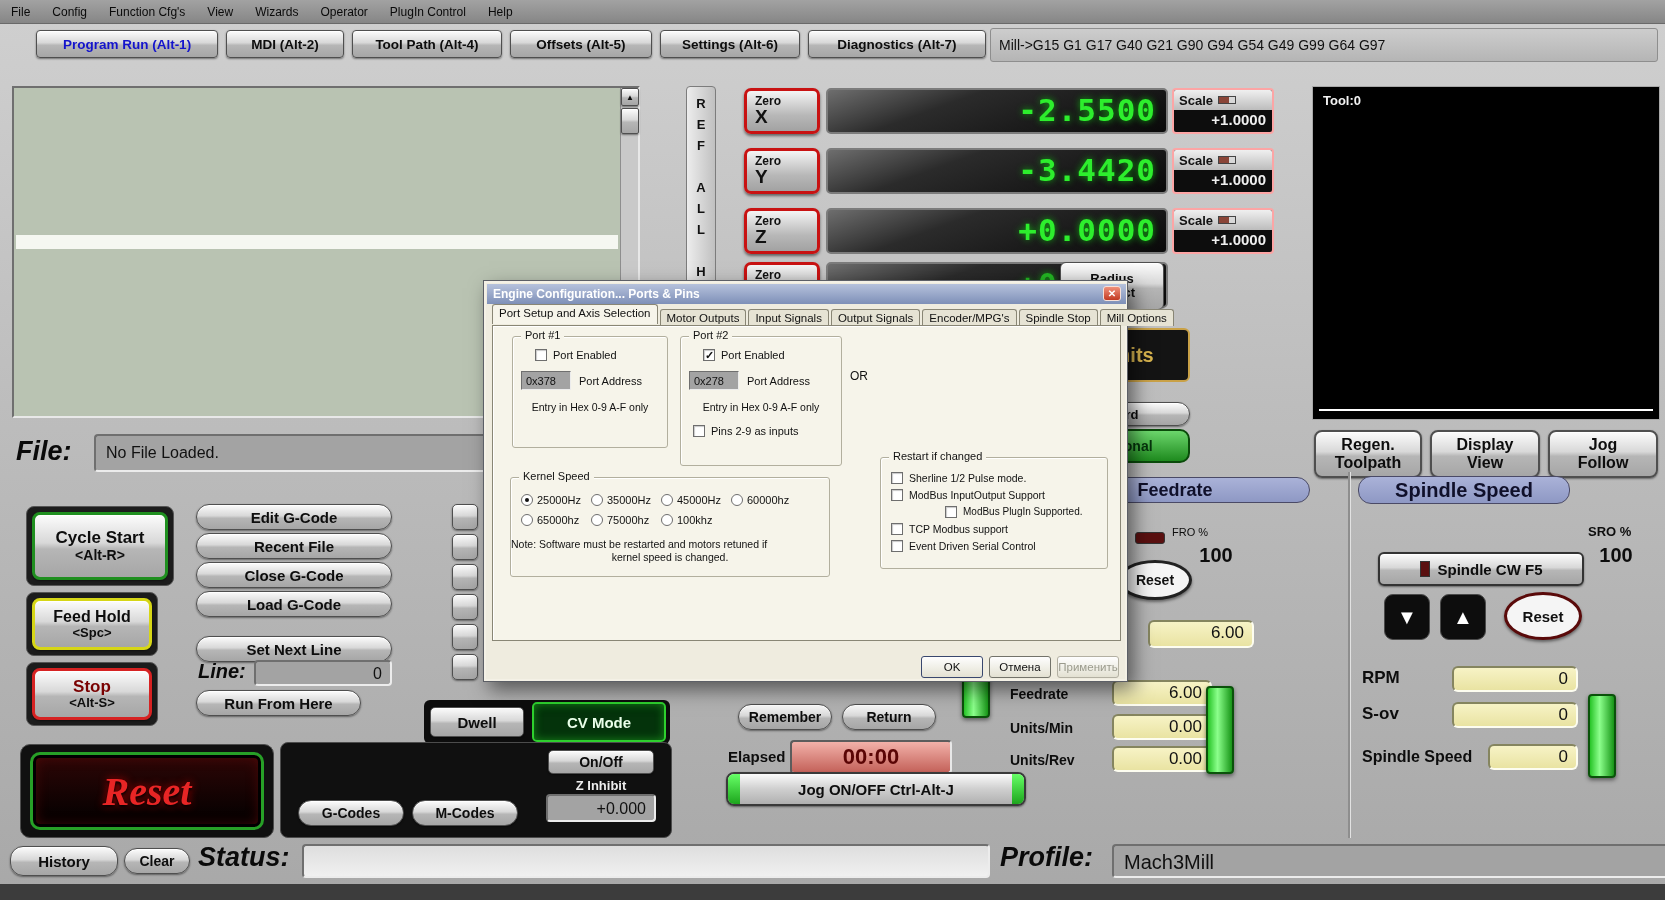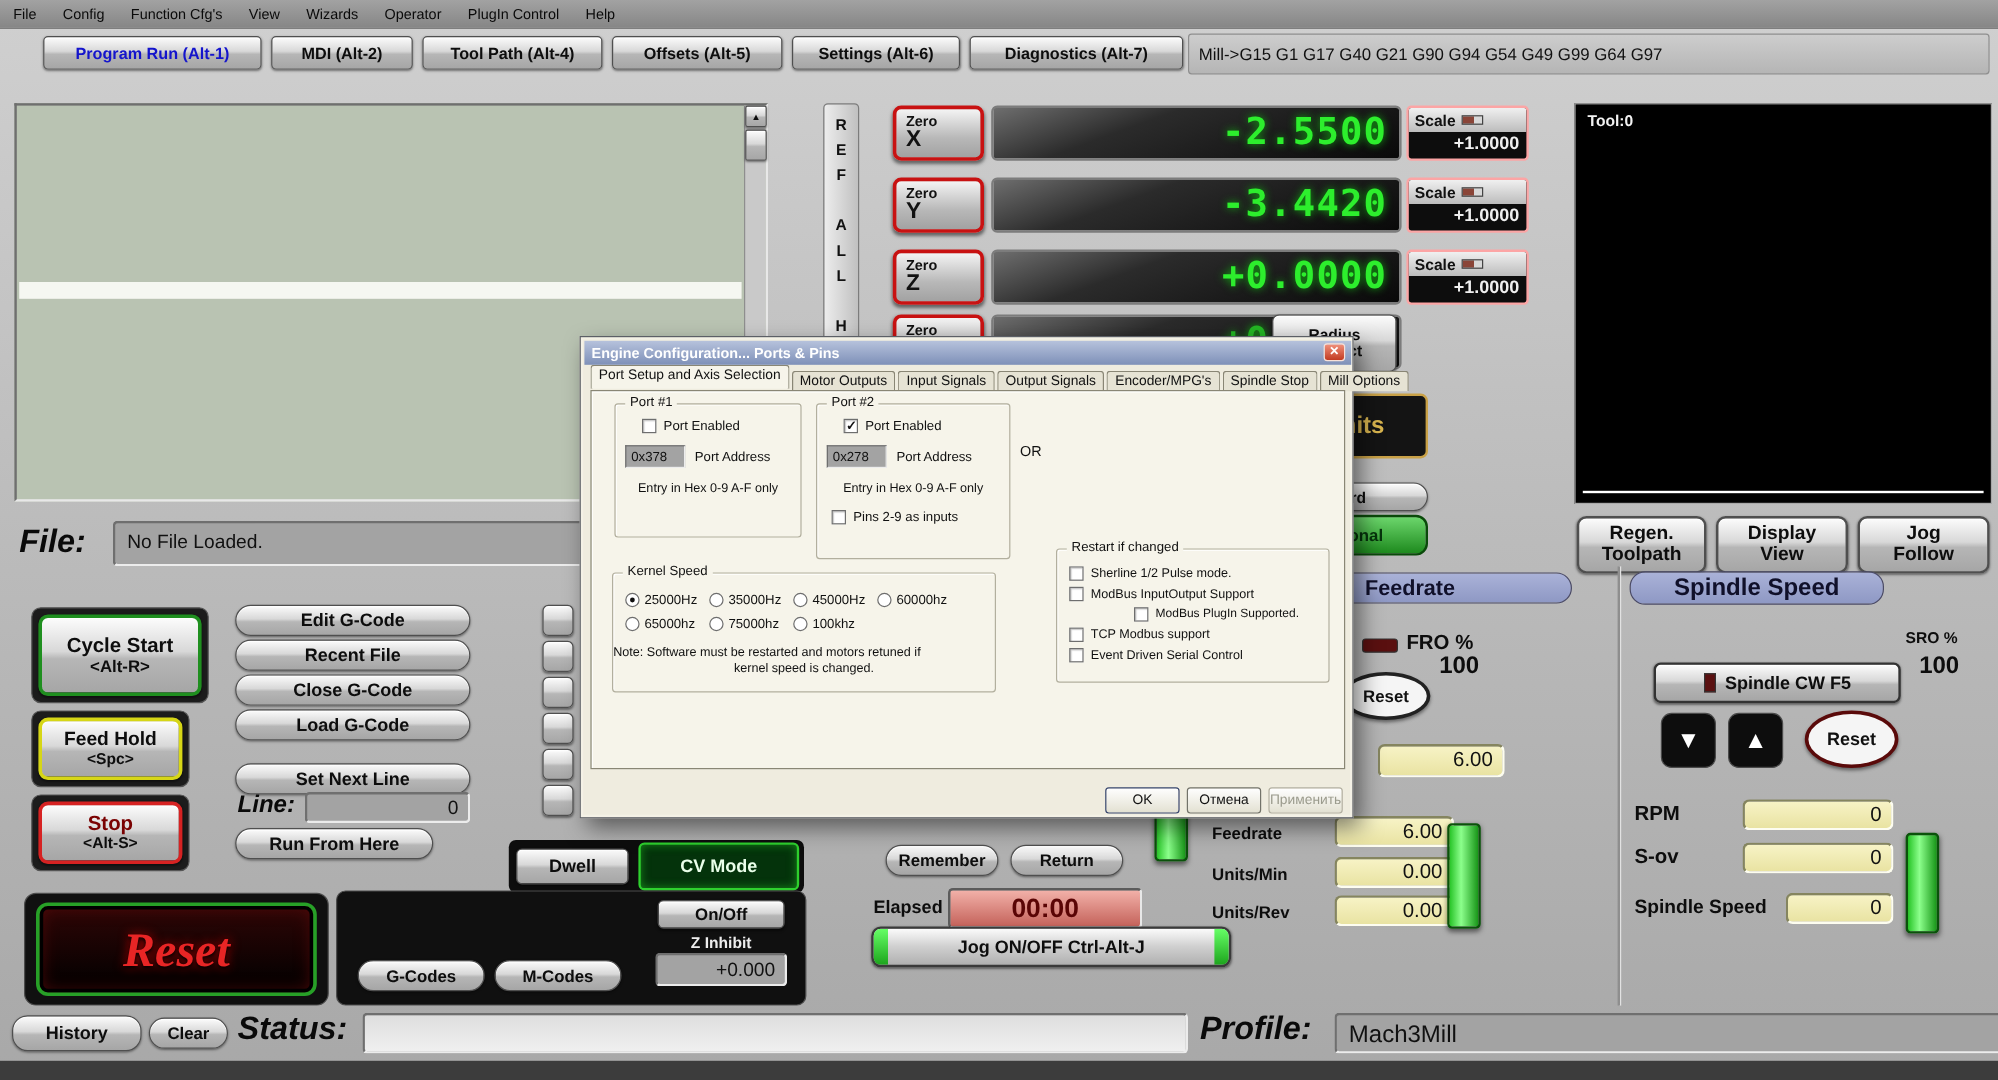--- a/index.html
+++ b/index.html
@@ -240,21 +240,21 @@
 <div class="abs" style="left:728px;top:748px;font-size:15px;font-weight:bold;color:#0d0d0d">Elapsed</div>
 <div class="abs" style="left:790px;top:740px;width:162px;height:34px;background:linear-gradient(180deg,#f2b1a9,#c4625a);border:2px solid;border-color:#5c5c5c #e8e8e8 #e8e8e8 #5c5c5c;border-radius:4px;color:#5a0505;font-size:22px;font-weight:bold;display:flex;align-items:center;justify-content:center">00:00</div>
 <div class="abs" style="left:726px;top:772px;width:300px;height:34px;border:2px solid #3a3a3a;border-radius:8px;background:linear-gradient(180deg,#fbfbfb,#cfcfcf 50%,#b0b0b0);box-shadow:0 1px 2px rgba(0,0,0,.45);display:flex;overflow:hidden">
   <span style="width:12px;background:linear-gradient(180deg,#66ff66,#1da51d)"></span>
   <span style="flex:1;display:flex;align-items:center;justify-content:center;font-weight:bold;font-size:15px;color:#0d0d0d">Jog ON/OFF Ctrl-Alt-J</span>
   <span style="width:12px;background:linear-gradient(180deg,#66ff66,#1da51d)"></span>
 </div>
 
 <div class="abs hdrband" style="left:1040px;top:477px;width:270px;height:26px;font-size:18px">Feedrate</div>
 <div class="abs" style="left:1135px;top:532px;width:30px;height:12px;background:#5a1010;border:1px solid #333;border-radius:3px"></div>
-<div class="abs" style="left:1172px;top:526px;font-size:17px;font-weight:bold;color:#0d0d0d">FRO %</div>
+<div class="abs" style="left:1172px;top:526px;font-size:11px;font-weight:normal;color:#0d0d0d">FRO %</div>
 <div class="abs" style="left:1188px;top:544px;width:56px;text-align:center;font-size:20px;font-weight:bold;color:#0d0d0d">100</div>
 <div class="abs oval" style="left:1118px;top:560px;width:74px;height:40px;border:3px solid #222;font-size:14px">Reset</div>
 <div class="abs ydisp" style="left:1148px;top:620px;width:106px;height:28px">6.00</div>
 <div class="abs" style="left:1010px;top:686px;font-size:14px;font-weight:bold;color:#0d0d0d">Feedrate</div>
 <div class="abs ydisp" style="left:1112px;top:680px;width:100px;height:26px">6.00</div>
 <div class="abs" style="left:1010px;top:720px;font-size:14px;font-weight:bold;color:#0d0d0d">Units/Min</div>
 <div class="abs ydisp" style="left:1112px;top:714px;width:100px;height:26px">0.00</div>
 <div class="abs" style="left:1010px;top:752px;font-size:14px;font-weight:bold;color:#0d0d0d">Units/Rev</div>
 <div class="abs ydisp" style="left:1112px;top:746px;width:100px;height:26px">0.00</div>
 <div class="abs vslider" style="left:1206px;top:686px;width:28px;height:88px"></div>

